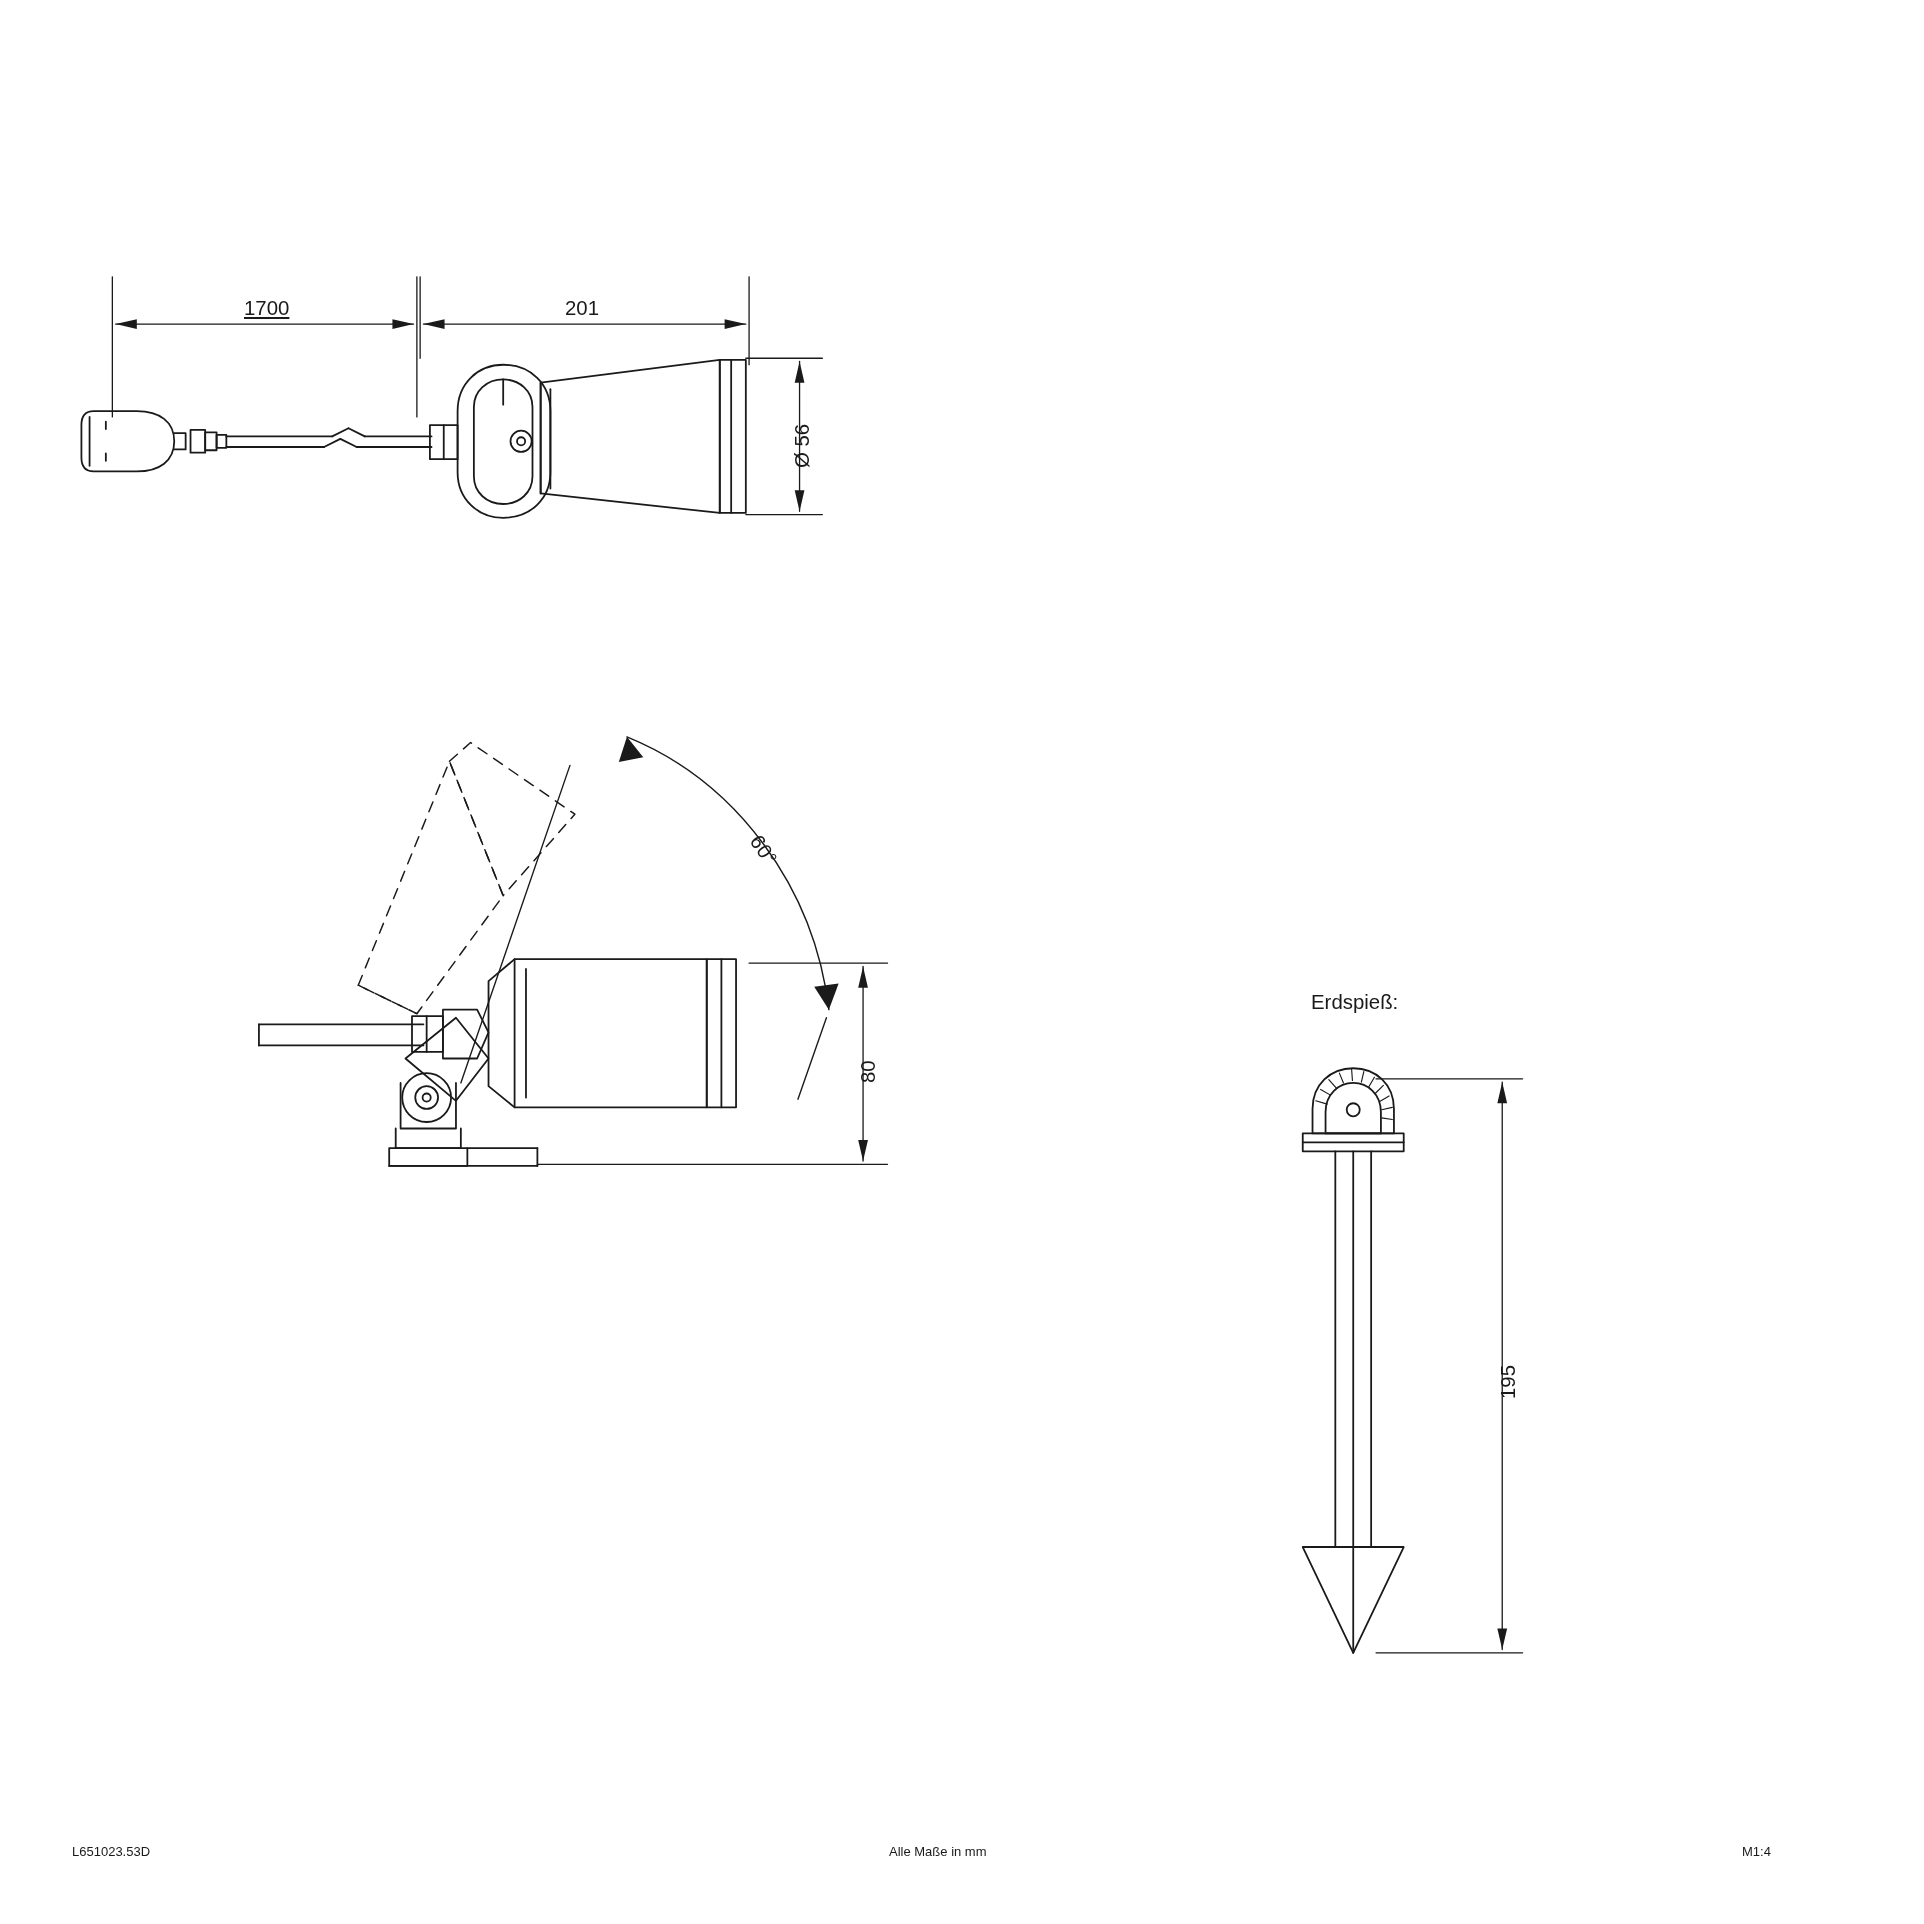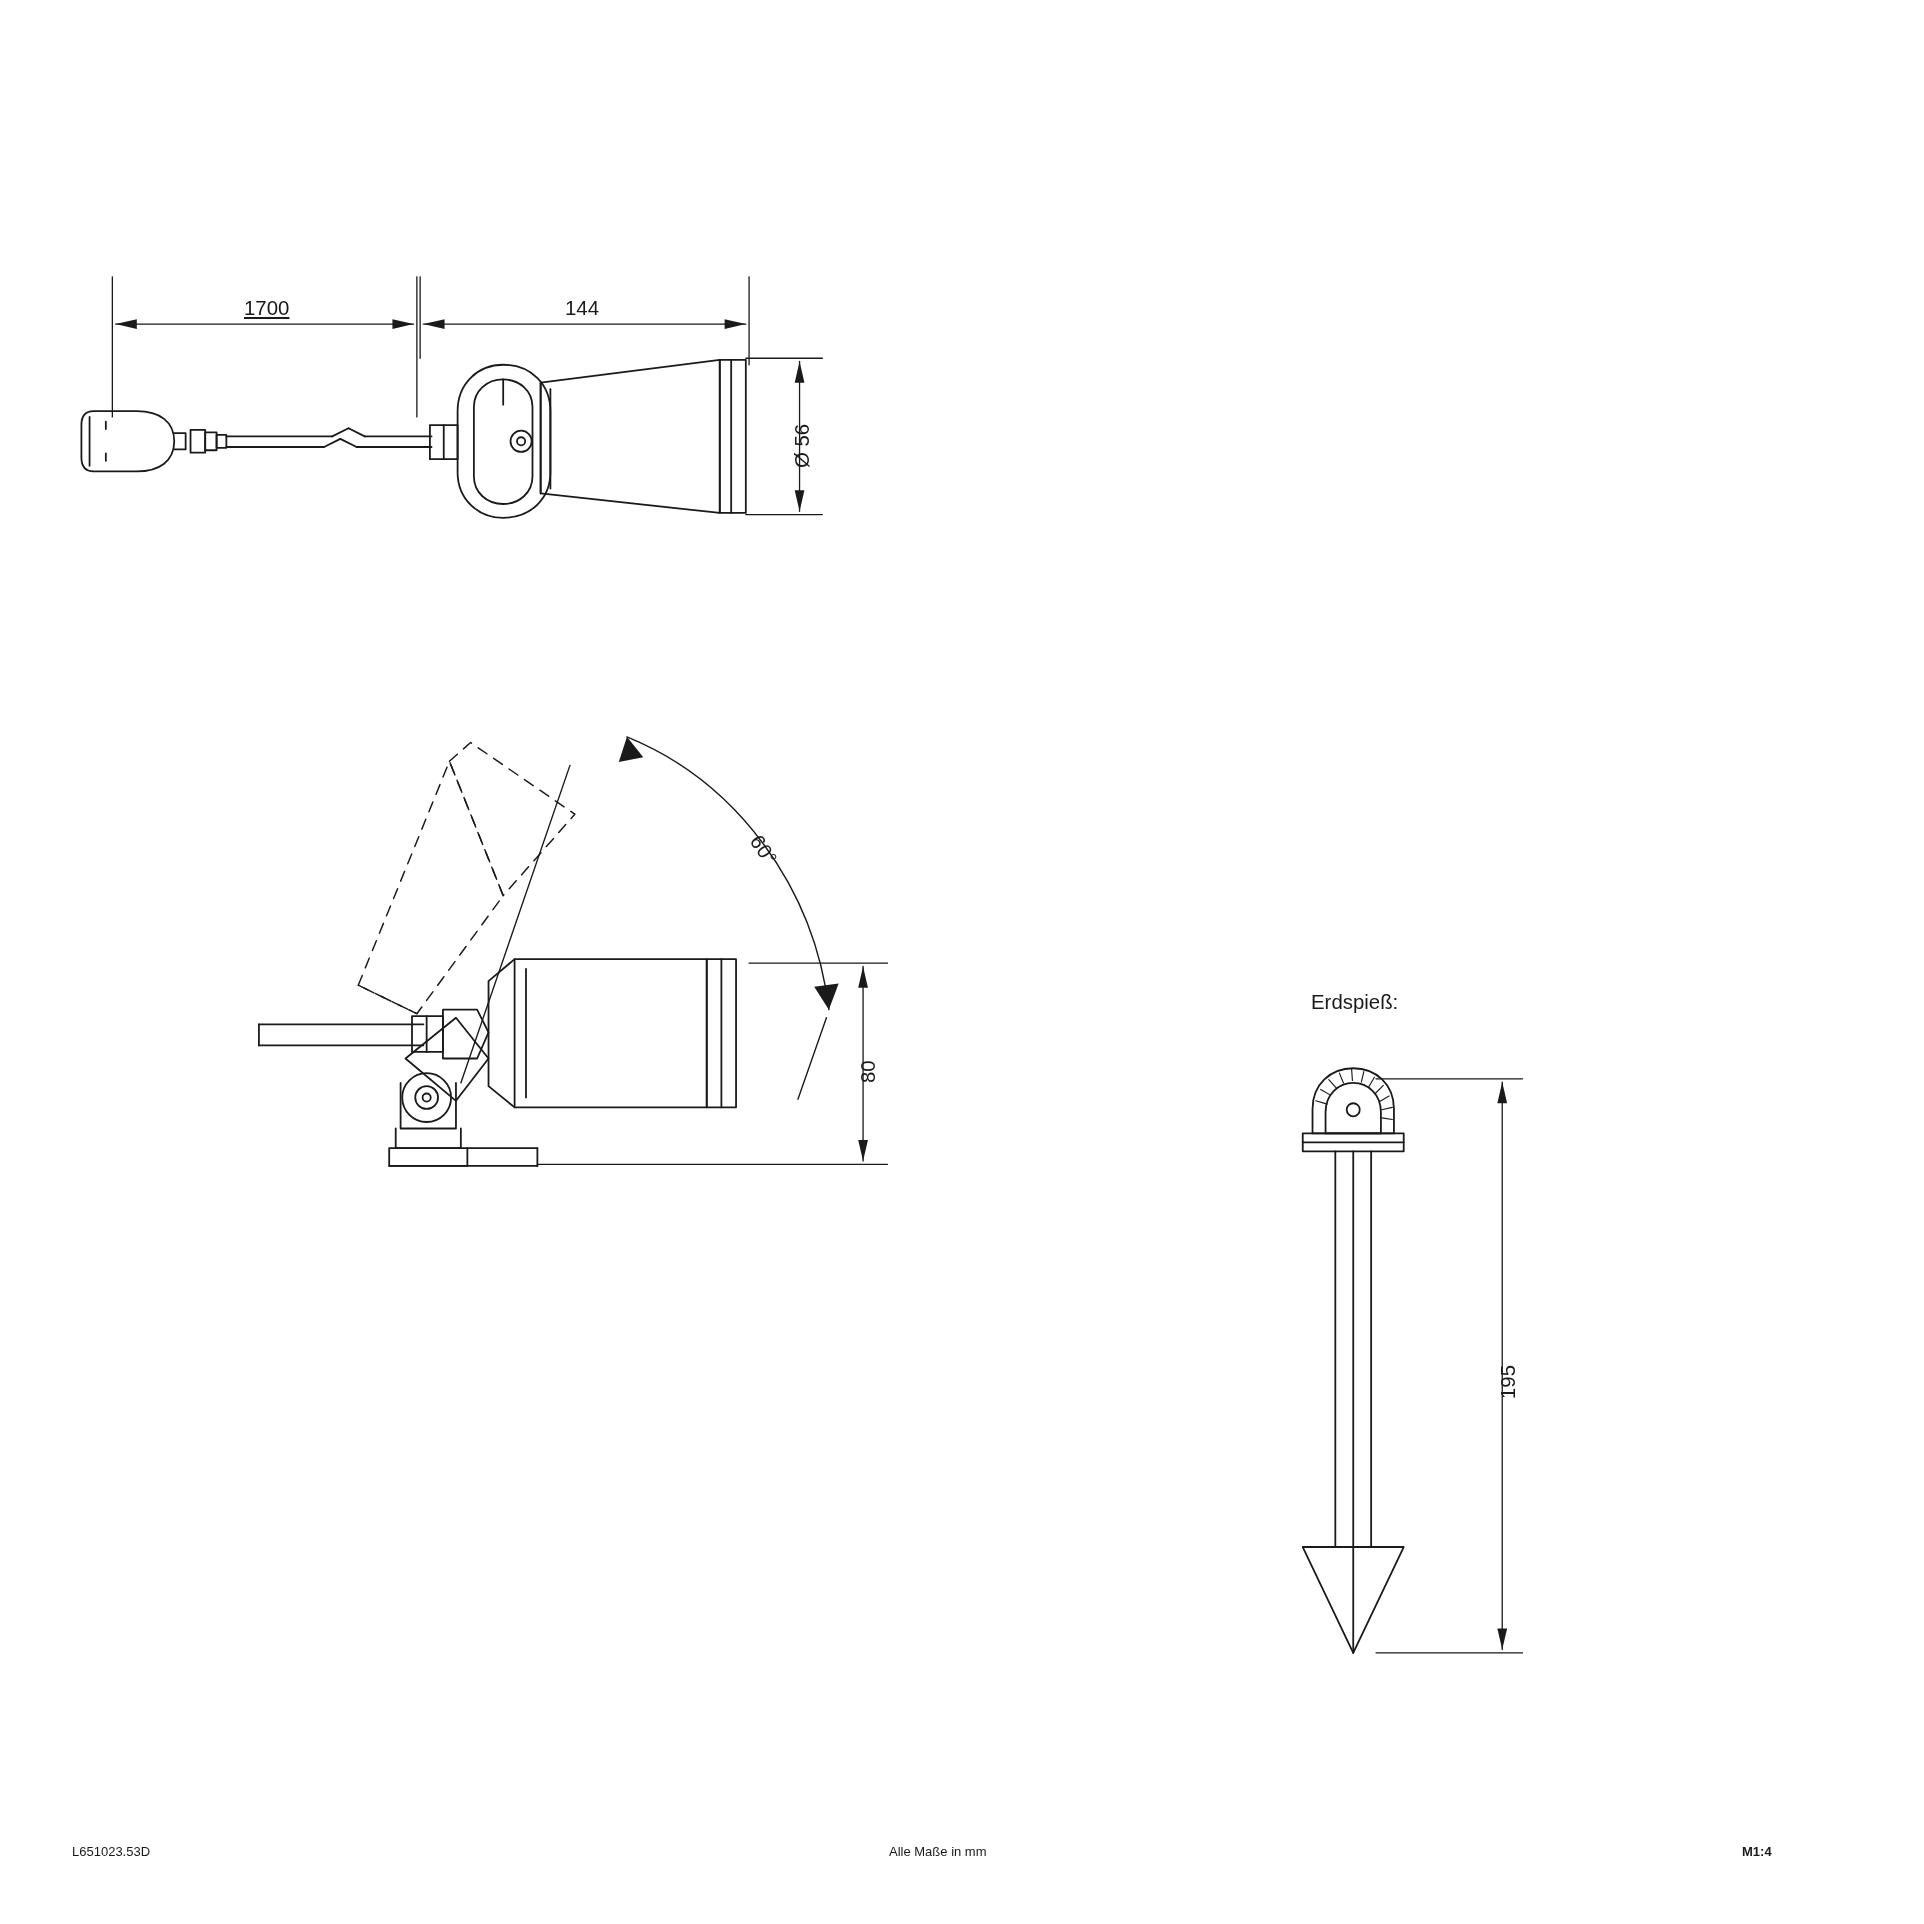--- a/index.html
+++ b/index.html
@@ -236,32 +236,32 @@
         </g>
       </g>
 
       <g stroke-width="0">
       </g>
     </g>
   </svg>
 
   <div class="lbl" style="left:244px; top:297px;text-decoration:underline;">1700</div>
 
-  <div class="lbl" style="left:565px; top:297px;">144</div>
+  <div class="lbl" style="left:565px; top:297px;">201</div>
 
   <div class="lbl rot90" style="left:791px; top:468px;">Ø 56</div>
 
   <div class="lbl rot-ang" style="left:764px; top:831px;">60°</div>
 
   <div class="lbl rot90" style="left:857px; top:1083px;">80</div>
 
   <div class="lbl" style="left:1311px; top:991px;">Erdspieß:</div>
 
   <div class="lbl rot90" style="left:1497px; top:1399px;">195</div>
 
   <div class="lbl footer" style="left:72px; top:1844px;">L651023.53D</div>
 
   <div class="lbl footer" style="left:889px; top:1844px;">Alle Maße in mm</div>
 
-  <div class="lbl footer" style="left:1742px; top:1844px;font-weight:bold;">M1:4</div>
+  <div class="lbl footer" style="left:1742px; top:1844px;">M1:4</div>
 
 </div>
 
 
 </body></html>

